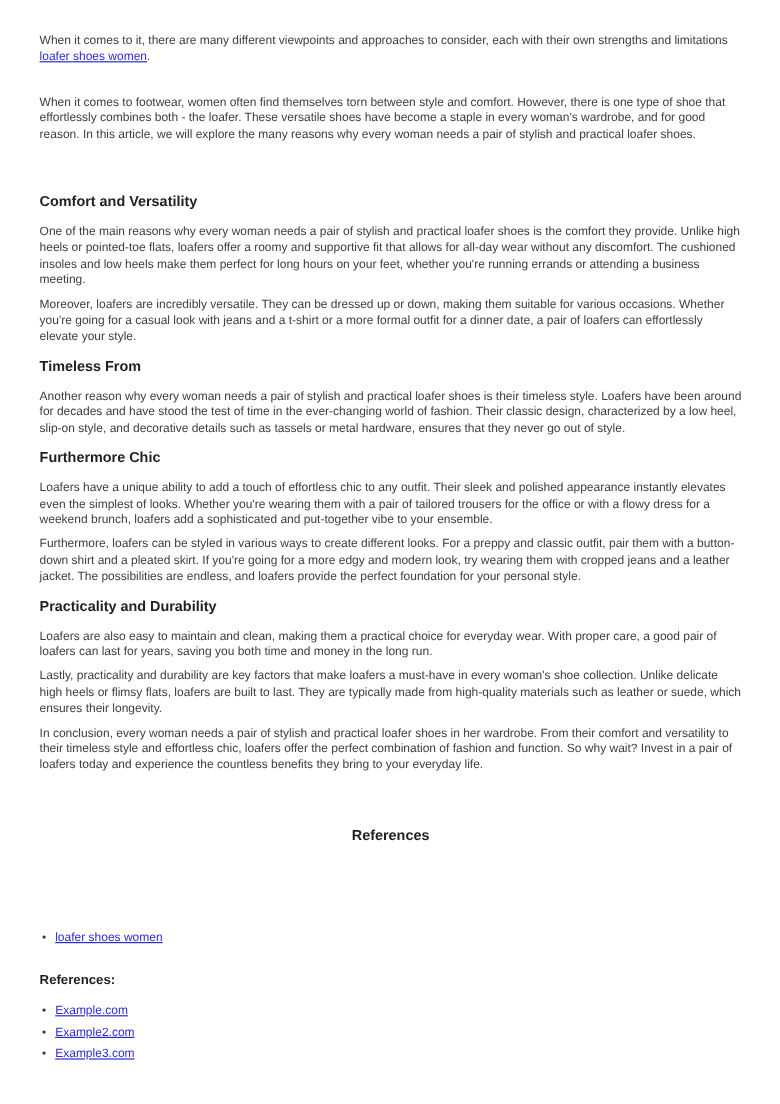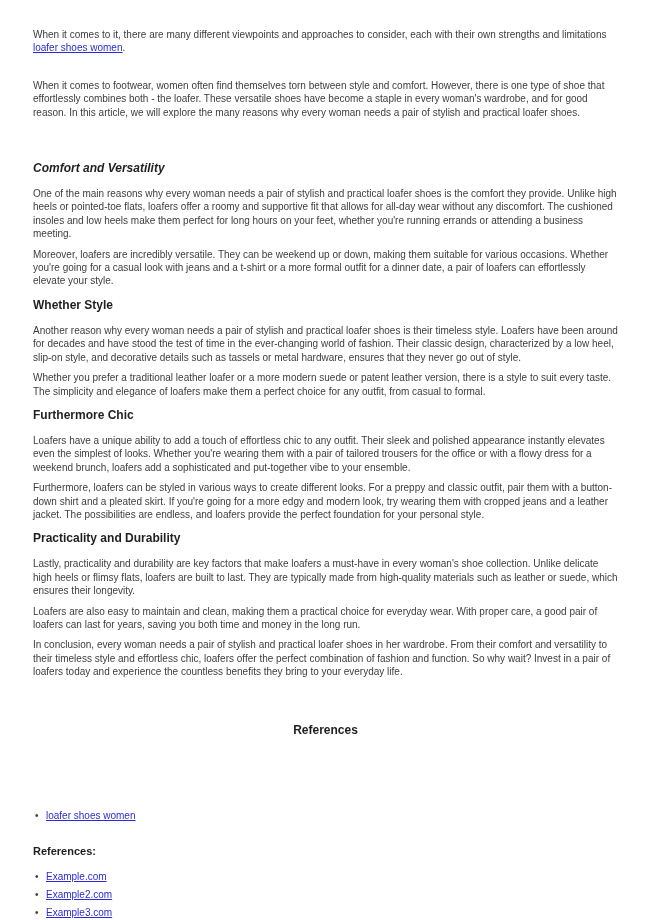--- a/index.html
+++ b/index.html
@@ -29,21 +29,21 @@
     text-align: left;
   }
   .lead { margin-top: 24px; }
   .heading {
     font-size: 12px;
     line-height: 14px;
     font-weight: bold;
     color: var(--heading);
     margin: 10px 0 12px 0;
   }
-  .gap-large { margin-top: 42px; font-style: italic; }
+  .gap-large { margin-top: 42px; }
   .gap-references { margin-top: 44px; text-align: center; }
   a.link {
     color: var(--link);
     text-decoration: underline;
     cursor: pointer;
   }
   ul.ref-list {
     list-style: none;
     margin: 0;
     padding: 0 0 0 2px;
@@ -71,33 +71,32 @@
 <body>
 
 <div class="page">
 
   <p class="body-text"><span>When it comes to it, there are many different viewpoints and approaches to consider, each with their own strengths and limitations </span><a href="#" class="link">loafer shoes women</a><span>.</span></p>
 
   <p class="body-text lead">When it comes to footwear, women often find themselves torn between style and comfort. However, there is one type of shoe that effortlessly combines both - the loafer. These versatile shoes have become a staple in every woman's wardrobe, and for good reason. In this article, we will explore the many reasons why every woman needs a pair of stylish and practical loafer shoes.</p>
 
   <h2 class="heading gap-large">Comfort and Versatility</h2>
   <p class="body-text">One of the main reasons why every woman needs a pair of stylish and practical loafer shoes is the comfort they provide. Unlike high heels or pointed-toe flats, loafers offer a roomy and supportive fit that allows for all-day wear without any discomfort. The cushioned insoles and low heels make them perfect for long hours on your feet, whether you're running errands or attending a business meeting.</p>
-  <p class="body-text">Moreover, loafers are incredibly versatile. They can be weekend up or down, making them suitable for various occasions. Whether you're going for a casual look with jeans and a t-shirt or a more formal outfit for a dinner date, a pair of loafers can effortlessly elevate your style.</p>
+  <p class="body-text">Moreover, loafers are incredibly versatile. They can be dressed up or down, making them suitable for various occasions. Whether you're going for a casual look with jeans and a t-shirt or a more formal outfit for a dinner date, a pair of loafers can effortlessly elevate your style.</p>
 
-  <h2 class="heading">Whether Style</h2>
+  <h2 class="heading">Timeless From</h2>
   <p class="body-text">Another reason why every woman needs a pair of stylish and practical loafer shoes is their timeless style. Loafers have been around for decades and have stood the test of time in the ever-changing world of fashion. Their classic design, characterized by a low heel, slip-on style, and decorative details such as tassels or metal hardware, ensures that they never go out of style.</p>
-  <p class="body-text">Whether you prefer a traditional leather loafer or a more modern suede or patent leather version, there is a style to suit every taste. The simplicity and elegance of loafers make them a perfect choice for any outfit, from casual to formal.</p>
 
   <h2 class="heading">Furthermore Chic</h2>
   <p class="body-text">Loafers have a unique ability to add a touch of effortless chic to any outfit. Their sleek and polished appearance instantly elevates even the simplest of looks. Whether you're wearing them with a pair of tailored trousers for the office or with a flowy dress for a weekend brunch, loafers add a sophisticated and put-together vibe to your ensemble.</p>
   <p class="body-text">Furthermore, loafers can be styled in various ways to create different looks. For a preppy and classic outfit, pair them with a button-down shirt and a pleated skirt. If you're going for a more edgy and modern look, try wearing them with cropped jeans and a leather jacket. The possibilities are endless, and loafers provide the perfect foundation for your personal style.</p>
 
   <h2 class="heading">Practicality and Durability</h2>
+  <p class="body-text">Loafers are also easy to maintain and clean, making them a practical choice for everyday wear. With proper care, a good pair of loafers can last for years, saving you both time and money in the long run.</p>
   <p class="body-text">Lastly, practicality and durability are key factors that make loafers a must-have in every woman's shoe collection. Unlike delicate high heels or flimsy flats, loafers are built to last. They are typically made from high-quality materials such as leather or suede, which ensures their longevity.</p>
-  <p class="body-text">Loafers are also easy to maintain and clean, making them a practical choice for everyday wear. With proper care, a good pair of loafers can last for years, saving you both time and money in the long run.</p>
   <p class="body-text">In conclusion, every woman needs a pair of stylish and practical loafer shoes in her wardrobe. From their comfort and versatility to their timeless style and effortless chic, loafers offer the perfect combination of fashion and function. So why wait? Invest in a pair of loafers today and experience the countless benefits they bring to your everyday life.</p>
 
   <h2 class="heading gap-references">References</h2>
 
   <ul class="ref-list primary">
     <li><span class="bullet">•</span><a href="#" class="link">loafer shoes women</a></li>
   </ul>
 
   <p class="ref-label">References:</p>
 

